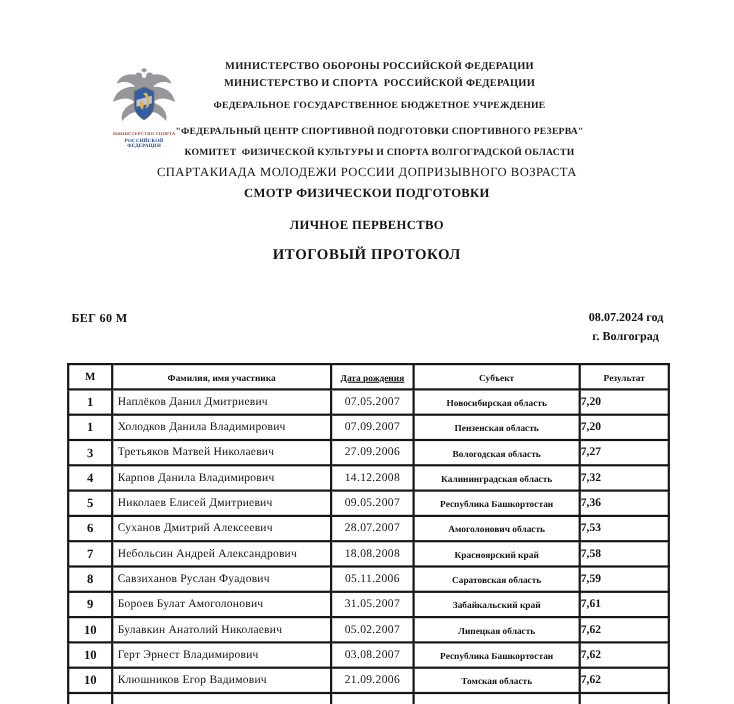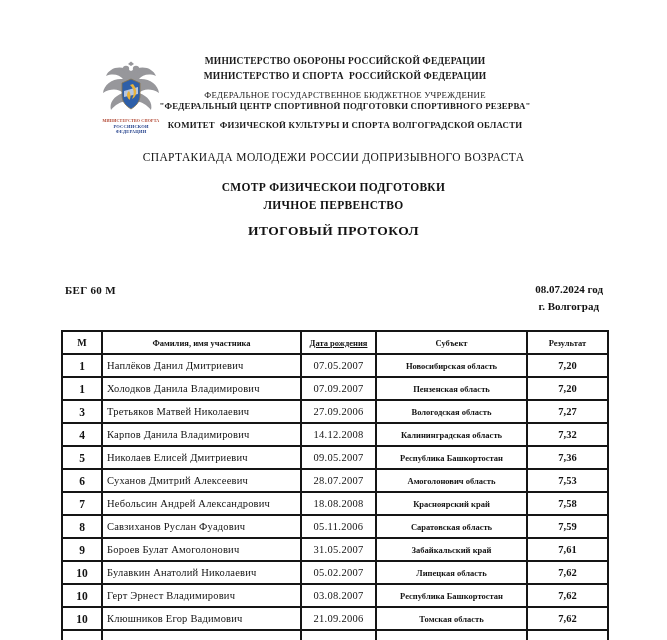--- a/index.html
+++ b/index.html
@@ -14,37 +14,37 @@
 
   
   .org-block {
     position: absolute;
     left: 95px; right: 72px; top: 56px;
     text-align: center;
   }
   .org-line { letter-spacing: 0.2px; color: #1b1b1b; }
   .org-line.l1 { font-size: 9.5px; font-weight: 600; margin-bottom: 5px; }
   .org-line.l2 { font-size: 9.5px; font-weight: 600; margin-bottom: 9px; white-space: pre; }
-  .org-line.l3 { font-size: 8.8px; font-weight: 400; margin-bottom: 1px; }
+  .org-line.l3 { font-size: 8.8px; font-weight: 700; margin-bottom: 14px; }
   .org-line.l4 { font-size: 8.8px; font-weight: 600; margin-bottom: 9px; }
   .org-line.l5 { font-size: 8.8px; font-weight: 600; white-space: pre; }
 
   
   .logo {
     position: absolute; left: 99px; top: 61px; width: 64px;
     text-align: center;
   }
   .logo-caption { line-height: 1.15; }
   .logo-caption .cap1 { font-size: 4px; font-weight: bold; color: #b0432e; letter-spacing: 0.2px; }
   .logo-caption .cap2 { font-size: 4.5px; font-weight: bold; color: #24418c; letter-spacing: 0.2px; }
 
   
   .title-block { position: absolute; left: 0; width: 667px; text-align: center; }
   .t-spartakiada { top: 151px; font-size: 11.5px; font-weight: 500; letter-spacing: 0.4px; }
-  .t-smotr { top: 181px; font-size: 11.5px; font-weight: bold; letter-spacing: 0.3px; }
+  .t-smotr { top: 170px; font-size: 11.5px; font-weight: bold; letter-spacing: 0.3px; }
   .t-lichnoe { top: 199px; font-size: 11.5px; font-weight: bold; letter-spacing: 0.3px; }
   .t-protokol { top: 223px; font-size: 13.5px; font-weight: bold; letter-spacing: 0.5px; }
 
   
   .event-name {
     position: absolute; left: 65px; top: 284px;
     font-size: 11px; font-weight: bold; letter-spacing: 0.3px;
   }
   .event-date {
     position: absolute; right: 64px; top: 283px;
@@ -75,21 +75,21 @@
   th.h-place  { font-size: 10px; }
   th.h-name   { font-size: 8.5px; }
   th.h-dob    { font-size: 8.5px; text-decoration: underline; }
   th.h-region { font-size: 8.5px; }
   th.h-result { font-size: 8.5px; }
 
   td.col-place  { font-size: 11.5px; font-weight: bold; text-align: center; }
   td.col-name   { font-size: 10.5px; text-align: left; padding-left: 4px; letter-spacing: 0.2px; }
   td.col-dob    { font-size: 10.5px; text-align: center; letter-spacing: 0.3px; }
   td.col-region { font-size: 8.5px; font-weight: 600; text-align: center; }
-  td.col-result { font-size: 10.5px; font-weight: bold; text-align: center; }
+  td.col-result { font-size: 10.5px; font-weight: bold; }
   tr.partial-row { height: 14px; }
 </style>
 </head>
 <body>
 
 <div class="page">
 
   <div class="logo">
     <svg width="62" height="54" viewBox="0 0 62 54">
 

